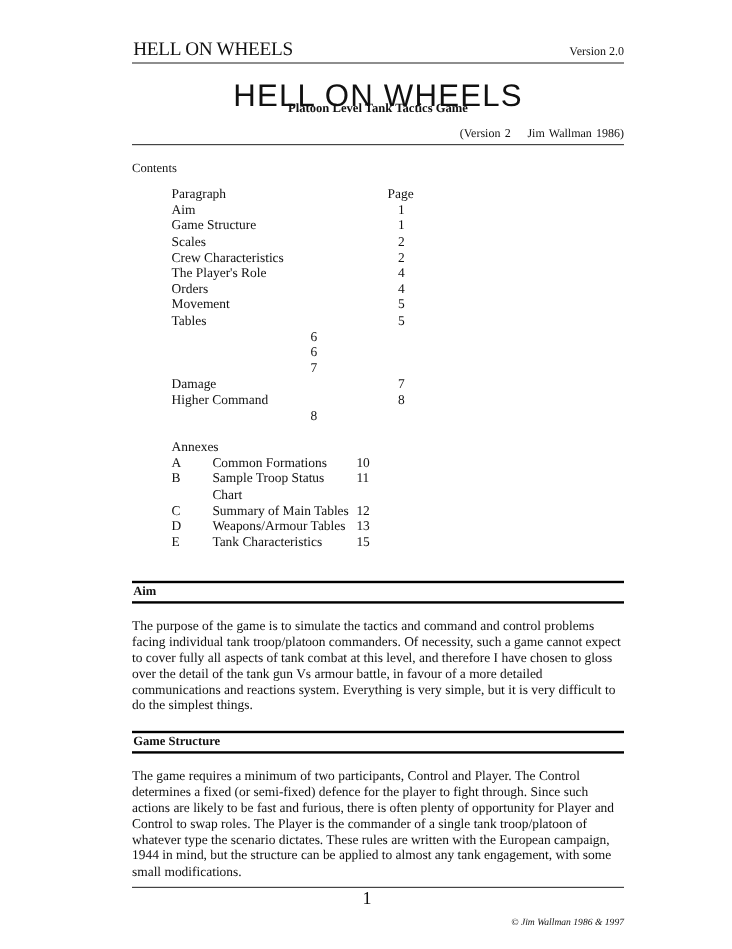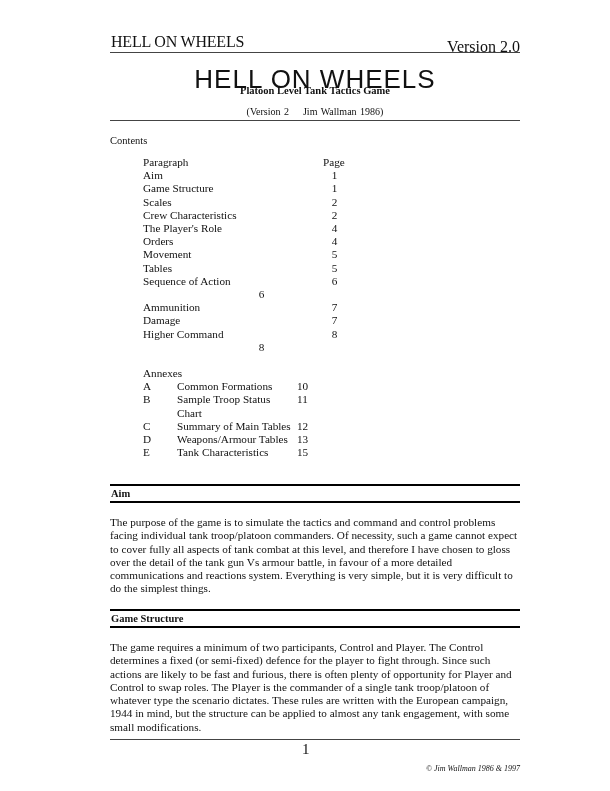--- a/index.html
+++ b/index.html
@@ -1,23 +1,23 @@
 <!DOCTYPE html>
 <html><head>
   <meta charset="utf-8">
   <style>
     html, body { margin: 0; padding: 0; background: #ffffff; }
     body { width: 610px; height: 791px; position: relative; overflow: hidden; color: #111; font-family: "Liberation Serif", serif; }
     .abs { position: absolute; }
     .hdr-title { left: 111px; top: 33px; font-size: 16px; letter-spacing: -0.2px; }
-    .hdr-ver { right: 90px; top: 38px; font-size: 16px; }
+    .hdr-ver { right: 90px; top: 38px; font-size: 10px; }
     .rule-thin { left: 110px; width: 410px; height: 1px; background: #444; }
     .main-title { left: 110px; width: 410px; top: 64px; text-align: center; font-family: "Liberation Sans", sans-serif; font-size: 26px; letter-spacing: 1px; color: #111; }
     .subtitle { left: 110px; width: 410px; top: 85px; text-align: center; font-weight: bold; font-size: 10.5px; }
-    .subinfo { left: 110px; width: 410px; top: 106px; text-align: center; font-size: 10px; word-spacing: 1px; }
+    .subinfo { left: 110px; width: 410px; top: 106px; text-align: right; font-size: 10px; word-spacing: 1px; }
     .contents-h { left: 110px; top: 135px; font-weight: normal; font-size: 10.5px; }
     .toc { left: 143px; top: 156px; font-size: 11.2px; line-height: 13.2px; }
     .toc-row { display: flex; width: 200px; justify-content: center; }
     .toc-row .t { width: 173px; }
     .toc-row .p { width: 20px; text-align: center; margin-left: 37px; }
     .annex { left: 143px; top: 367px; font-size: 11.2px; line-height: 13.2px; }
     .annex-row { display: flex; }
     .annex-row .l { width: 34px; }
     .annex-row .t { width: 120px; }
     .annex-row .p { width: 30px; }
@@ -75,28 +75,26 @@
       </div>
       <div class="toc-row">
         <span class="t">Movement</span>
         <span class="p">5</span>
       </div>
       <div class="toc-row">
         <span class="t">Tables</span>
         <span class="p">5</span>
       </div>
       <div class="toc-row">
-        <span class="t">Sequence of Action</span>
         <span class="p">6</span>
       </div>
       <div class="toc-row">
         <span class="p">6</span>
       </div>
       <div class="toc-row">
-        <span class="t">Ammunition</span>
         <span class="p">7</span>
       </div>
       <div class="toc-row">
         <span class="t">Damage</span>
         <span class="p">7</span>
       </div>
       <div class="toc-row">
         <span class="t">Higher Command</span>
         <span class="p">8</span>
       </div>

